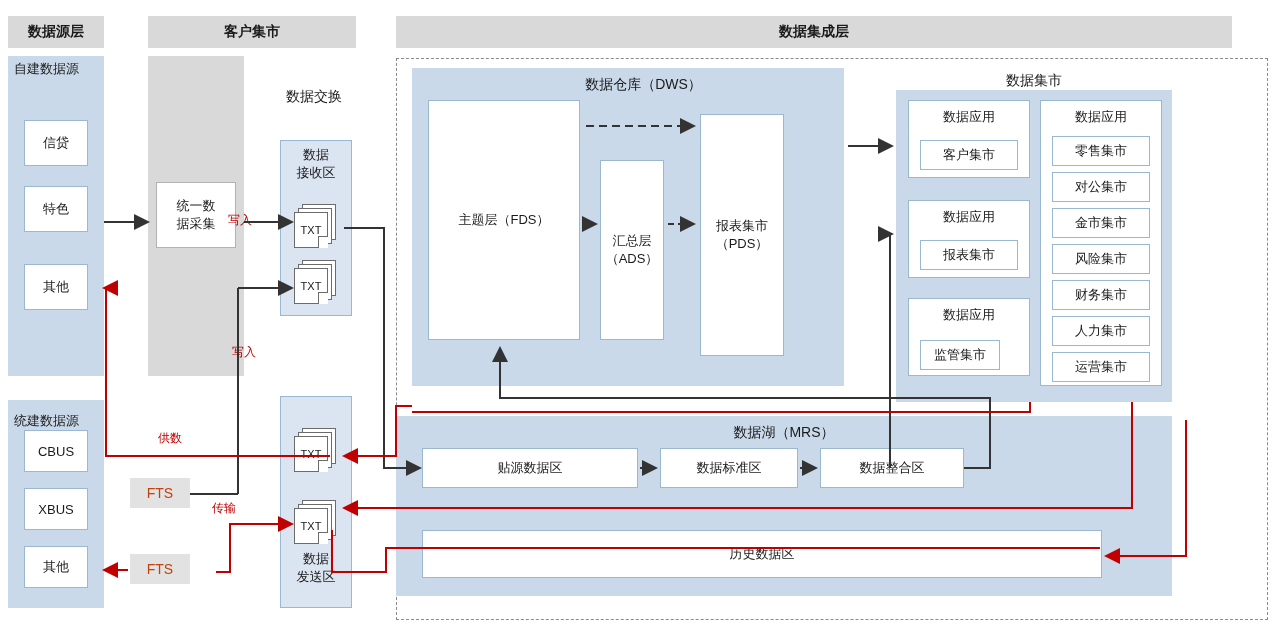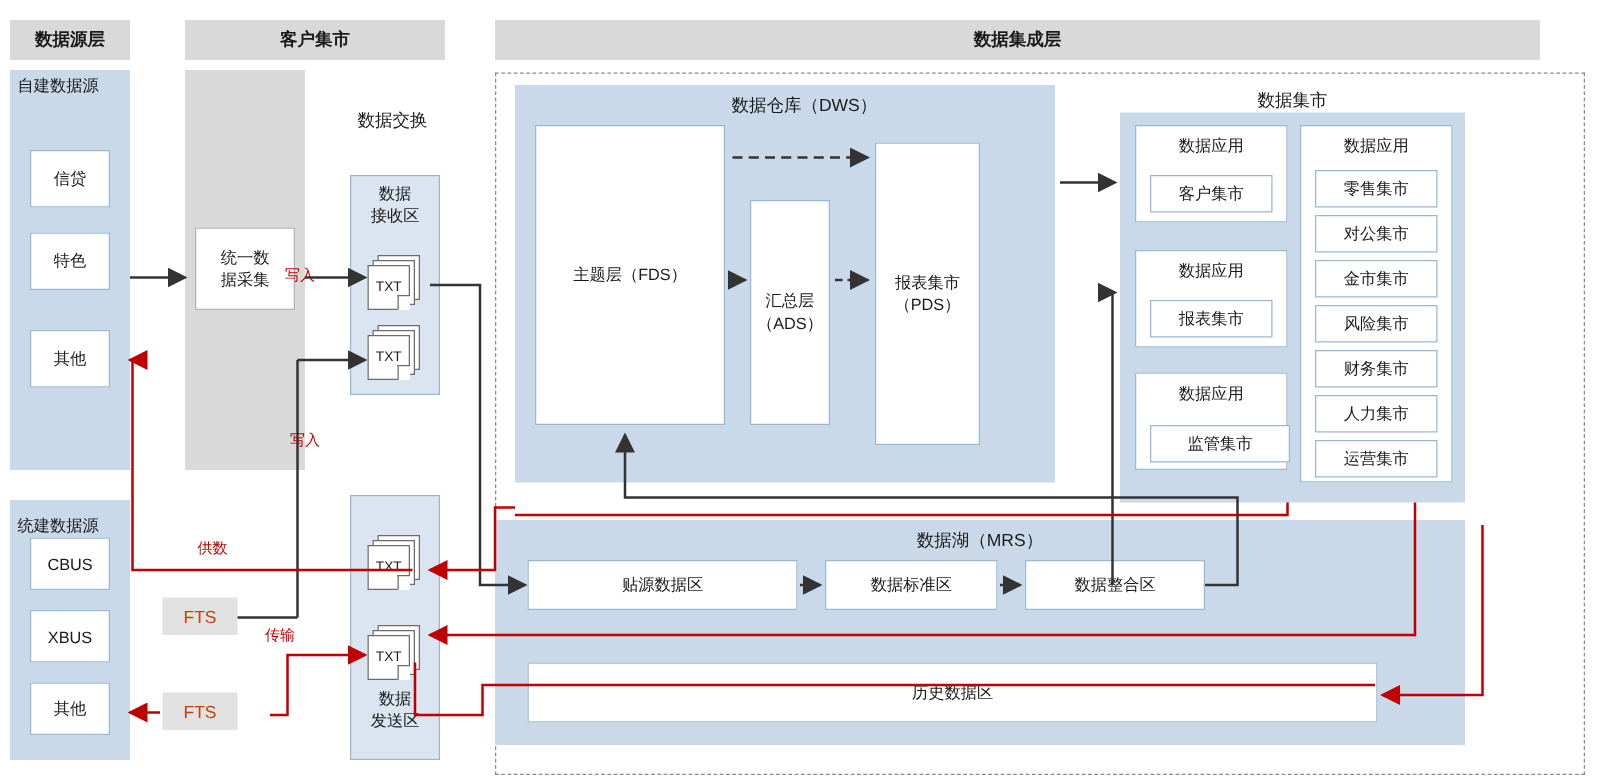--- a/index.html
+++ b/index.html
@@ -232,21 +232,21 @@
   <div class="abs grp-app" style="left:908px; top:100px; width:122px; height:78px;"></div>
   <div class="abs grp-app-title" style="left:908px; top:108px; width:122px; height:20px;">数据应用</div>
   <div class="abs box" style="left:920px; top:140px; width:98px; height:30px;">客户集市</div>
 
   <div class="abs grp-app" style="left:908px; top:200px; width:122px; height:78px;"></div>
   <div class="abs grp-app-title" style="left:908px; top:208px; width:122px; height:20px;">数据应用</div>
   <div class="abs box" style="left:920px; top:240px; width:98px; height:30px;">报表集市</div>
 
   <div class="abs grp-app" style="left:908px; top:298px; width:122px; height:78px;"></div>
   <div class="abs grp-app-title" style="left:908px; top:306px; width:122px; height:20px;">数据应用</div>
-  <div class="abs box" style="left:920px; top:340px; width:112px; height:30px;">监管集市</div>
+  <div class="abs box" style="left:920px; top:340px; width:80px; height:30px;">监管集市</div>
 
   <div class="abs grp-app" style="left:1040px; top:100px; width:122px; height:286px;"></div>
   <div class="abs grp-app-title" style="left:1040px; top:108px; width:122px; height:20px;">数据应用</div>
   <div class="abs box" style="left:1052px; top:136px; width:98px; height:30px;">零售集市</div>
   <div class="abs box" style="left:1052px; top:172px; width:98px; height:30px;">对公集市</div>
   <div class="abs box" style="left:1052px; top:208px; width:98px; height:30px;">金市集市</div>
   <div class="abs box" style="left:1052px; top:244px; width:98px; height:30px;">风险集市</div>
   <div class="abs box" style="left:1052px; top:280px; width:98px; height:30px;">财务集市</div>
   <div class="abs box" style="left:1052px; top:316px; width:98px; height:30px;">人力集市</div>
   <div class="abs box" style="left:1052px; top:352px; width:98px; height:30px;">运营集市</div>

